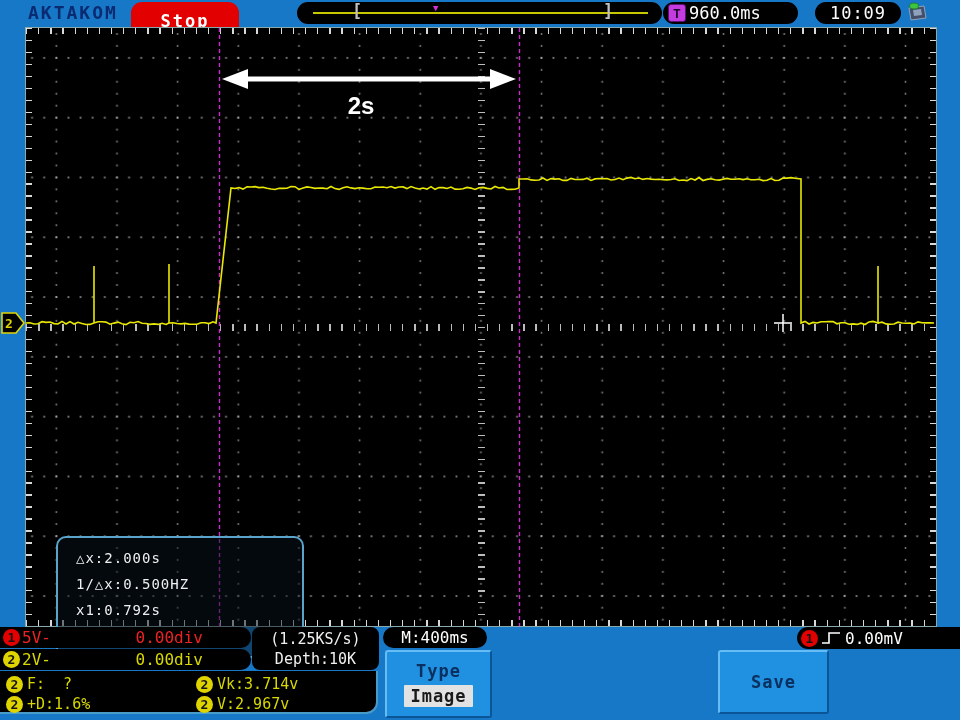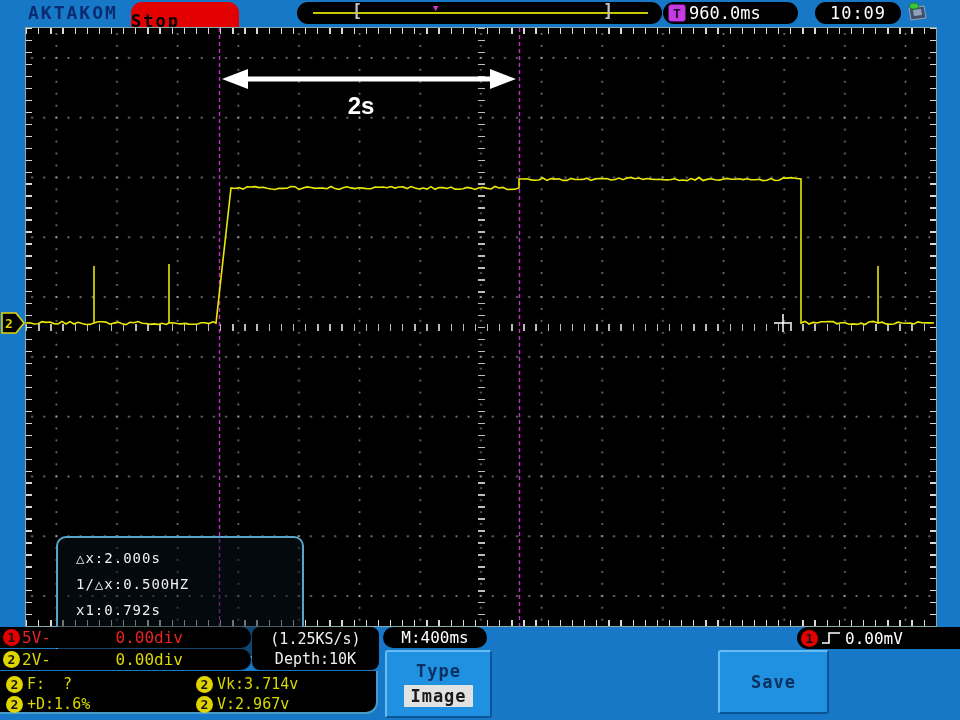--- a/index.html
+++ b/index.html
@@ -1,21 +1,21 @@
 <!DOCTYPE html>
 <html><head>
 <meta charset="utf-8">
 <style>
   html,body{margin:0;padding:0;background:#000;}
   .screen{position:relative;width:960px;height:720px;background:#1878c8;overflow:hidden;
           font-family:"DejaVu Sans Mono",monospace;-webkit-font-smoothing:antialiased;}
   
   .brand{position:absolute;left:28px;top:2px;font-size:18px;font-weight:bold;color:#0a2a72;letter-spacing:2px;}
   .stop-btn{position:absolute;left:131px;top:2px;width:108px;height:38px;background:#e20000;border-radius:11px;
-            display:flex;align-items:center;justify-content:flex-start;color:#000000;font-weight:bold;font-size:17px;letter-spacing:2px;}
+            display:flex;align-items:center;justify-content:center;color:#ffffff;font-weight:bold;font-size:17px;letter-spacing:2px;}
   .posbar{position:absolute;left:297px;top:2px;width:365px;height:22px;background:#000;border-radius:11px;}
   .posbar .hline{position:absolute;left:16px;right:14px;top:10px;height:2px;background:#c8c800;}
   .posbar .brk{position:absolute;top:-1px;font-size:17px;color:#c0c0c0;font-weight:bold;}
   .posbar .brk.l{left:55px;}
   .posbar .brk.r{left:306px;}
   .posbar .tmark{position:absolute;left:136px;top:1px;font-size:9px;color:#d633d6;}
   .pill{position:absolute;background:#000;border-radius:11px;display:flex;align-items:center;color:#fff;}
   .trig-time{left:663px;top:2px;width:130px;height:22px;padding-left:5px;font-size:17px;}
   .tbadge{display:inline-flex;width:16px;height:16px;margin-right:3px;border-radius:3px;background:#c43ce0;
           border:1px solid #5a1070;align-items:center;justify-content:center;color:#20082c;font-size:13px;font-weight:bold;}
@@ -44,21 +44,21 @@
   .cursorbox div{color:#f0f0f0;font-size:14px;line-height:26px;letter-spacing:1px;white-space:pre;margin-left:8px;}
   
   .chpill{left:0;width:248px;height:21px;border-radius:0 10px 10px 0;padding-left:3px;}
   .chpill.c1{top:627px;}
   .chpill.c2{top:649px;}
   .cbadge{display:inline-flex;width:17px;height:17px;border-radius:50%;align-items:center;justify-content:center;
           color:#151515;font-size:13px;font-weight:bold;flex:none;}
   .cbadge.red{background:#e20000;}
   .cbadge.yel{background:#e0d400;}
   .chscale{font-size:16px;margin-left:2px;}
-  .choffset{font-size:16px;margin-left:auto;margin-right:68px;}
+  .choffset{font-size:16px;margin-left:auto;margin-right:48px;}
   .c1 .chscale,.c1 .choffset{color:#ee2222;}
   .c2 .chscale,.c2 .choffset{color:#d8d800;}
   .samplebox{left:252px;top:627px;width:127px;height:43px;border-radius:8px;flex-direction:column;justify-content:center;}
   .samplebox div{font-size:15px;line-height:20px;color:#f0f0f0;}
   .mpill{left:383px;top:627px;width:104px;height:21px;justify-content:center;font-size:16px;}
   .trigpill{left:797px;top:627px;width:163px;height:22px;border-radius:11px 0 0 11px;padding-left:4px;font-size:16px;}
   .trigpill .lvl{margin-left:4px;}
   .measbox{position:absolute;left:0;top:671px;width:378px;height:43px;background:#000;
            border:2px solid #4a9cc8;border-left:none;border-top:none;border-radius:0 0 12px 0;box-sizing:border-box;}
   .mrow{position:absolute;display:flex;align-items:center;height:20px;}

